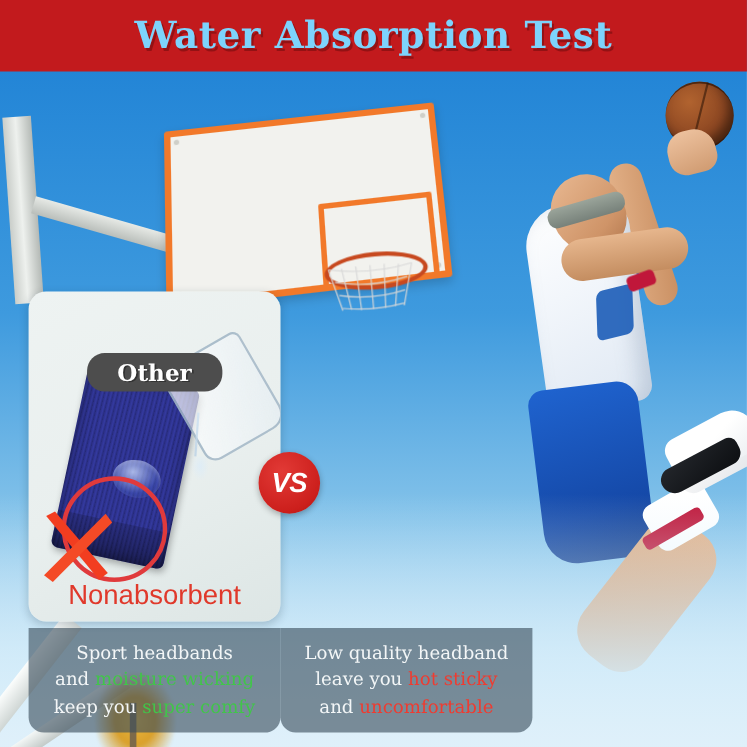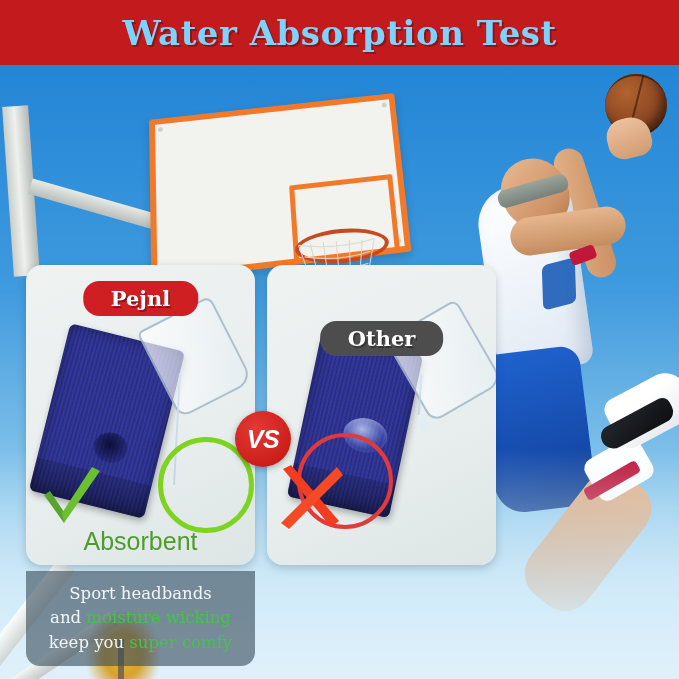--- a/index.html
+++ b/index.html
@@ -400,73 +400,65 @@
     <div class="tree"></div>
     <div class="tree-trunk"></div>
   </div>
 
   <div class="banner">
     <div class="banner-title">Water Absorption Test</div>
   </div>
 
   <div class="panels">
 
-    <div class="panel">
-      <div class="badge brand">Pejnl</div>
-
-      <div class="band left-band">
-        <div class="band-fold"></div>
-        <div class="wet-spot"></div>
-      </div>
-
-      <div class="glass g-left"></div>
-      <div class="stream s-left"></div>
-
-      <div class="marker-circle green"></div>
-
-      <svg class="mark check-mark" viewBox="0 0 72 72">
-        <path d="M8 34 L14 30 L30 54 L28 62 Z" fill="#57a52b"></path>
-        <path d="M28 62 L26 52 L56 6 L64 10 Z" fill="#6cc02f"></path>
-      </svg>
-
-      <div class="verdict good">Absorbent</div>
-    </div>
 
     <div class="panel">
       <div class="badge other">Other</div>
 
       <div class="band right-band">
         <div class="band-fold"></div>
         <div class="bead"></div>
       </div>
 
       <div class="glass g-right"></div>
       <div class="stream s-right"></div>
       <div class="splash"></div>
 
       <div class="marker-circle red"></div>
 
       <svg class="mark cross-mark" viewBox="0 0 70 70">
         <path d="M8 6 L16 2 L64 58 L56 64 Z" fill="#f23d20"></path>
         <path d="M62 4 L68 12 L14 66 L6 60 Z" fill="#f44a26"></path>
       </svg>
 
+      <div class="verdict bad">Nonabsorbent</div>
     </div>
   </div>
 
   <div class="vs-badge">VS</div>
 
   <div class="captions">
     <div class="caption">
       <div>
         <span>Sport headbands</span>
       </div>
       <div>
         <span>and </span><span class="hl-green">moisture wicking</span>
       </div>
       <div>
         <span>keep you </span><span class="hl-green">super comfy</span>
       </div>
     </div>
 
+    <div class="caption">
+      <div>
+        <span>Low quality headband</span>
+      </div>
+      <div>
+        <span>leave you </span><span class="hl-red">hot sticky</span>
+      </div>
+      <div>
+        <span>and </span><span class="hl-red">uncomfortable</span>
+      </div>
+    </div>
   </div>
 
 </div>
 
 </body></html>

